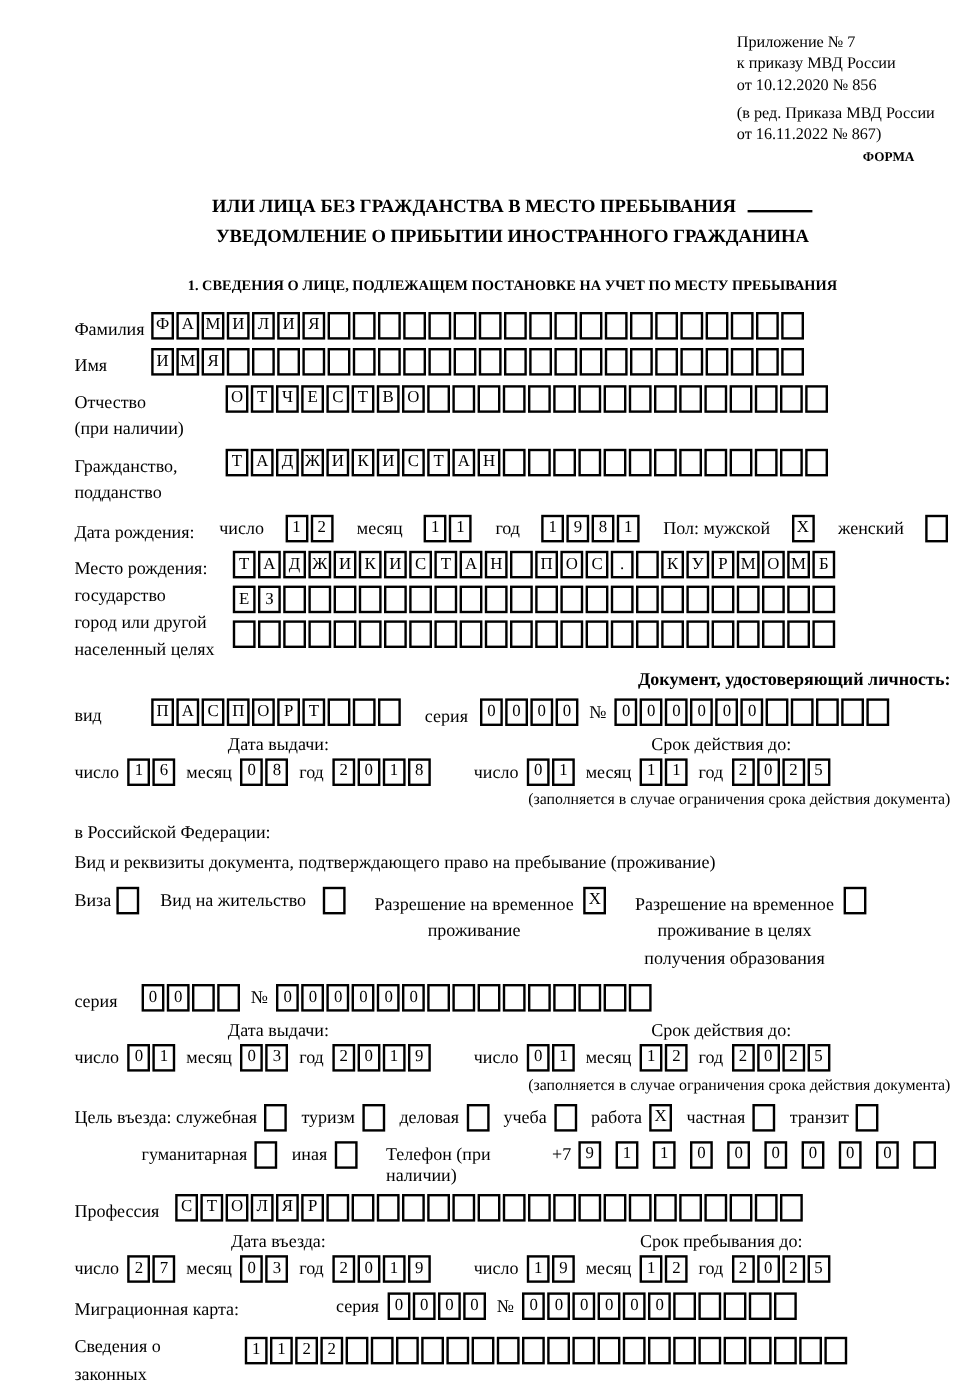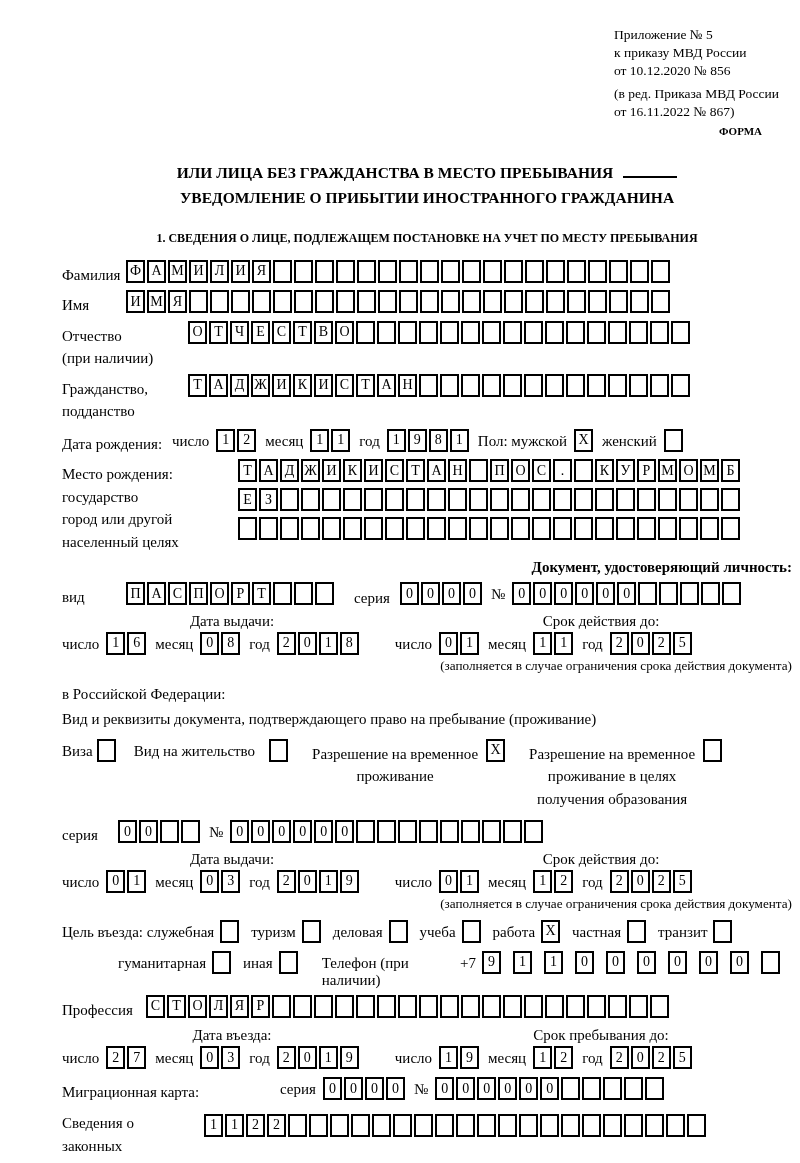--- a/index.html
+++ b/index.html
@@ -68,21 +68,21 @@
 
   .guard { display: flex; align-items: flex-start; margin-top: 6px; }
   .guard .flabel { line-height: 1.55; padding-top: 2px; }
 </style>
 </head>
 <body>
 
 <div class="page">
 
   <div class="apx">
-    <div>Приложение № 5</div>
+    <div>Приложение № 7</div>
     <div>к приказу МВД России</div>
     <div>от 10.12.2020 № 856</div>
     <div class="grp2">(в ред. Приказа МВД России</div>
     <div>от 16.11.2022 № 867)</div>
   </div>
 
   <div class="forma">ФОРМА</div>
 
   <div class="title">
     <div><span>ИЛИ ЛИЦА БЕЗ ГРАЖДАНСТВА В МЕСТО ПРЕБЫВАНИЯ</span><span class="blank-line"></span></div>
@@ -216,21 +216,21 @@
           <span class="cell"></span>
           <span class="cell"></span>
           <span class="cell"></span>
           <span class="cell"></span>
           <span class="cell"></span>
           <span class="cell"></span>
           <span class="cell"></span>
         </span>
     </div>
 
-    <div class="frow" style="margin-top:6px;">
+    <div class="frow" style="margin-top:6px;justify-content:space-between;">
       <span class="flabel w110">Дата рождения:</span>
       <span class="dl first">число</span>
       <span class="cells">
           <span class="cell">1</span>
           <span class="cell">2</span>
         </span>
       <span class="dl">месяц</span>
       <span class="cells">
           <span class="cell">1</span>
           <span class="cell">1</span>
@@ -241,21 +241,21 @@
           <span class="cell">9</span>
           <span class="cell">8</span>
           <span class="cell">1</span>
         </span>
       <span class="dl"><span>Пол:</span> <span>мужской</span></span>
       <span class="cell">X</span>
       <span class="dl">женский</span>
       <span class="cell"></span>
     </div>
 
-    <div class="frow" style="margin-top:4px;gap:44px;">
+    <div class="frow" style="margin-top:4px;">
       <span class="flabel w132">
         <span>Место рождения:</span><br>
         <span>государство</span><br>
         <span>город или другой</span><br>
         <span>населенный целях</span>
       </span>
       <span class="stack">
         <span class="cells">
             <span class="cell">Т</span>
             <span class="cell">А</span>

